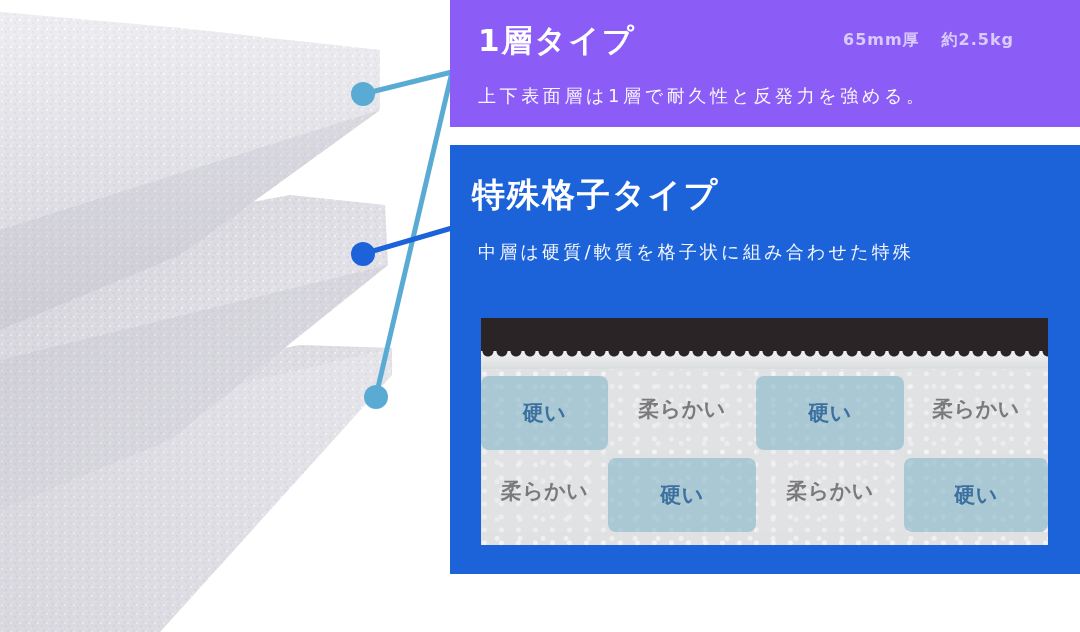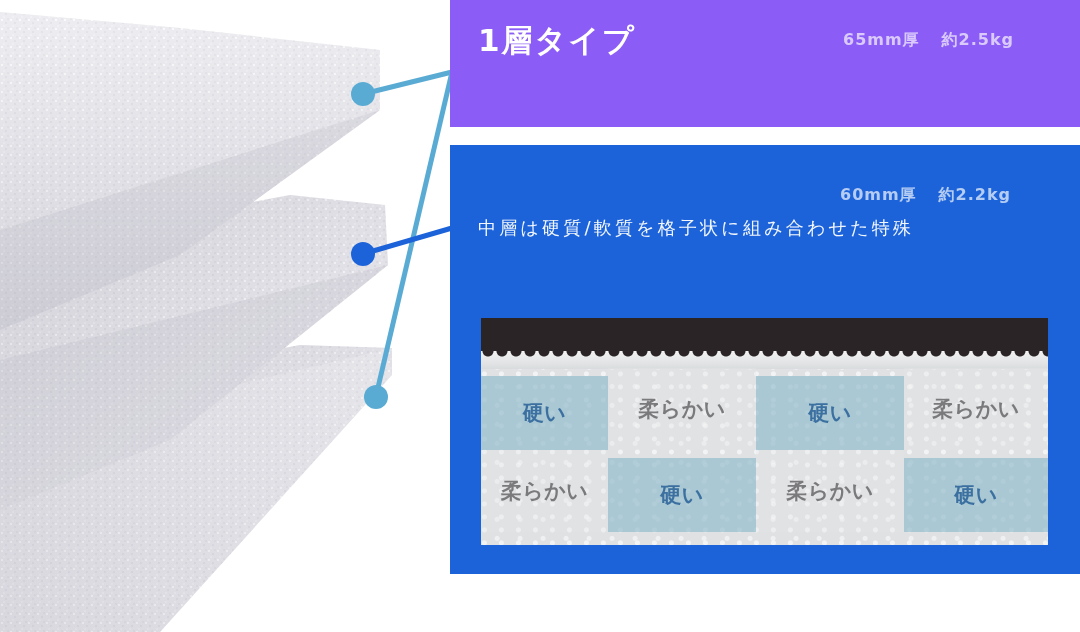--- a/index.html
+++ b/index.html
@@ -23,21 +23,21 @@
       color: rgba(255,255,255,0.68); letter-spacing: 1px;
     }
     .spec span + span { margin-left: 22px; }
     .panel-light .spec { left: 393px; top: 30px; }
     .panel-dark .spec { left: 390px; top: 40px; }
     .desc {
       position: absolute; font-size: 18px; letter-spacing: 3px; line-height: 35px; white-space: nowrap;
       color: rgba(255,255,255,0.95);
     }
     .panel-light .desc { left: 28px; top: 78px; letter-spacing: 3.6px; }
-    .panel-dark .desc { left: 28px; top: 65px; letter-spacing: 3.2px; }
+    .panel-dark .desc { left: 28px; top: 89px; letter-spacing: 3.2px; }
     .cross-section {
       position: absolute; left: 31px; top: 173px; width: 567px; height: 227px;
       background:
         radial-gradient(circle at 20% 30%, rgba(255,255,255,0.6) 0 2px, transparent 3px),
         radial-gradient(circle at 70% 60%, rgba(255,255,255,0.5) 0 2px, transparent 3px),
         #dfe1e3;
       background-size: 17px 13px, 23px 19px, auto;
       overflow: hidden;
     }
     .cs-top {
@@ -56,21 +56,21 @@
       position: absolute; left: 0; top: 50px; width: 567px; height: 164px;
       display: grid;
       grid-template-columns: 127px 148px 148px 144px;
       grid-template-rows: 82px 82px;
     }
     .cell {
       display: flex; align-items: center; justify-content: center;
       font-weight: bold; font-size: 21px; letter-spacing: 0.5px;
     }
     .cell.hard {
-      background: rgba(150,190,205,0.72); color: #3b70a0; border-radius: 0; margin-top: 8px;
+      background: rgba(150,190,205,0.72); color: #3b70a0; border-radius: 8px; margin-top: 8px;
     }
     .cell.soft { background: rgba(230,228,230,0.35); color: #7a7a7c; }
   </style>
 </head>
 <body>
 
 <div class="foam-area">
   <svg class="foam-svg" width="460" height="632" viewBox="0 0 460 632">
     <defs>
       <pattern id="speckle" width="9" height="9" patternUnits="userSpaceOnUse">
@@ -117,26 +117,25 @@
   <circle cx="363" cy="94" r="12" fill="#5aabd4"></circle>
   <circle cx="363" cy="254" r="12" fill="#1c63da"></circle>
   <circle cx="376" cy="397" r="12" fill="#5aabd4"></circle>
 </svg>
 
 <div class="panel panel-light">
   <div class="title">1層タイプ</div>
   <div class="spec">
     <span>65mm厚</span><span>約2.5kg</span>
   </div>
+  <div class="desc">上下表面層は1層で耐久性と反発力を強める。</div>
 </div>
 
 <div class="panel panel-dark">
-  <div class="spec">
-    <span>60mm厚</span><span>約2.2kg</span>
-  </div>
+  <div class="title">特殊格子タイプ</div>
   <div class="desc">
     <div>中層は硬質/軟質を格子状に組み合わせた特殊</div>
   </div>
 
   <div class="cross-section">
     <div class="cs-top"></div>
     <div class="cs-edge"></div>
     <div class="grid">
       <div class="cell hard">硬い</div>
       <div class="cell soft">柔らかい</div>

